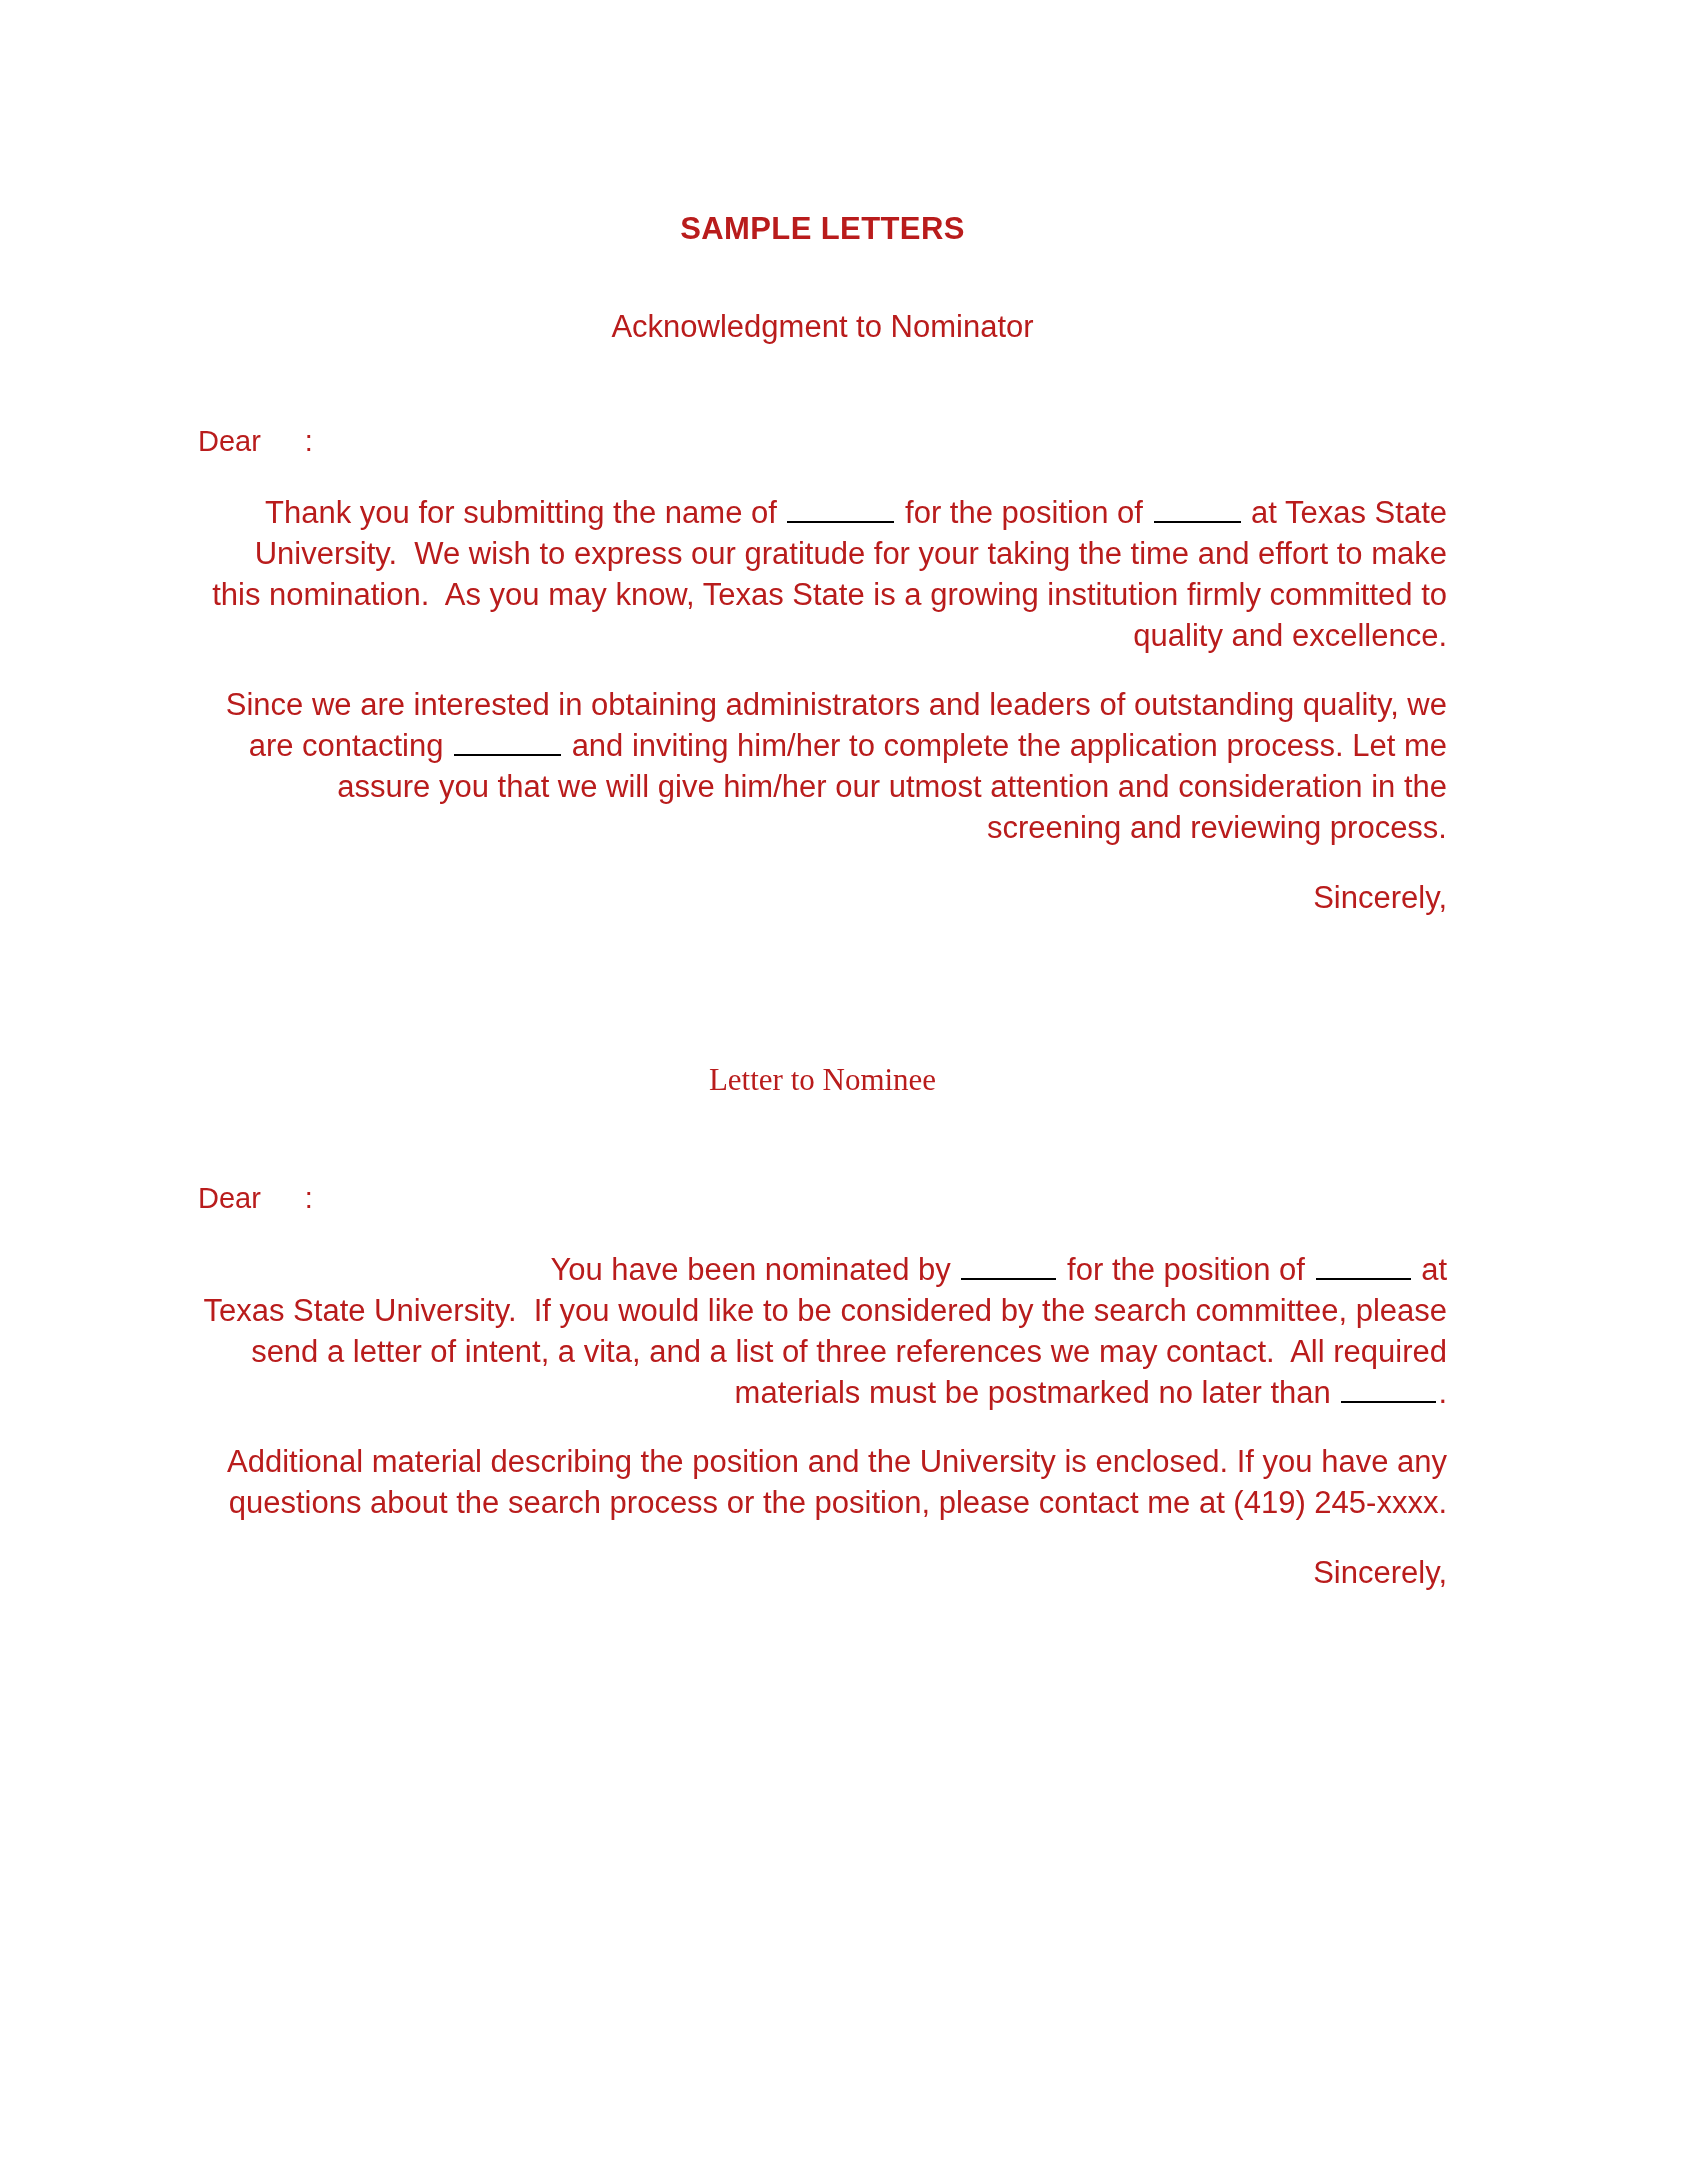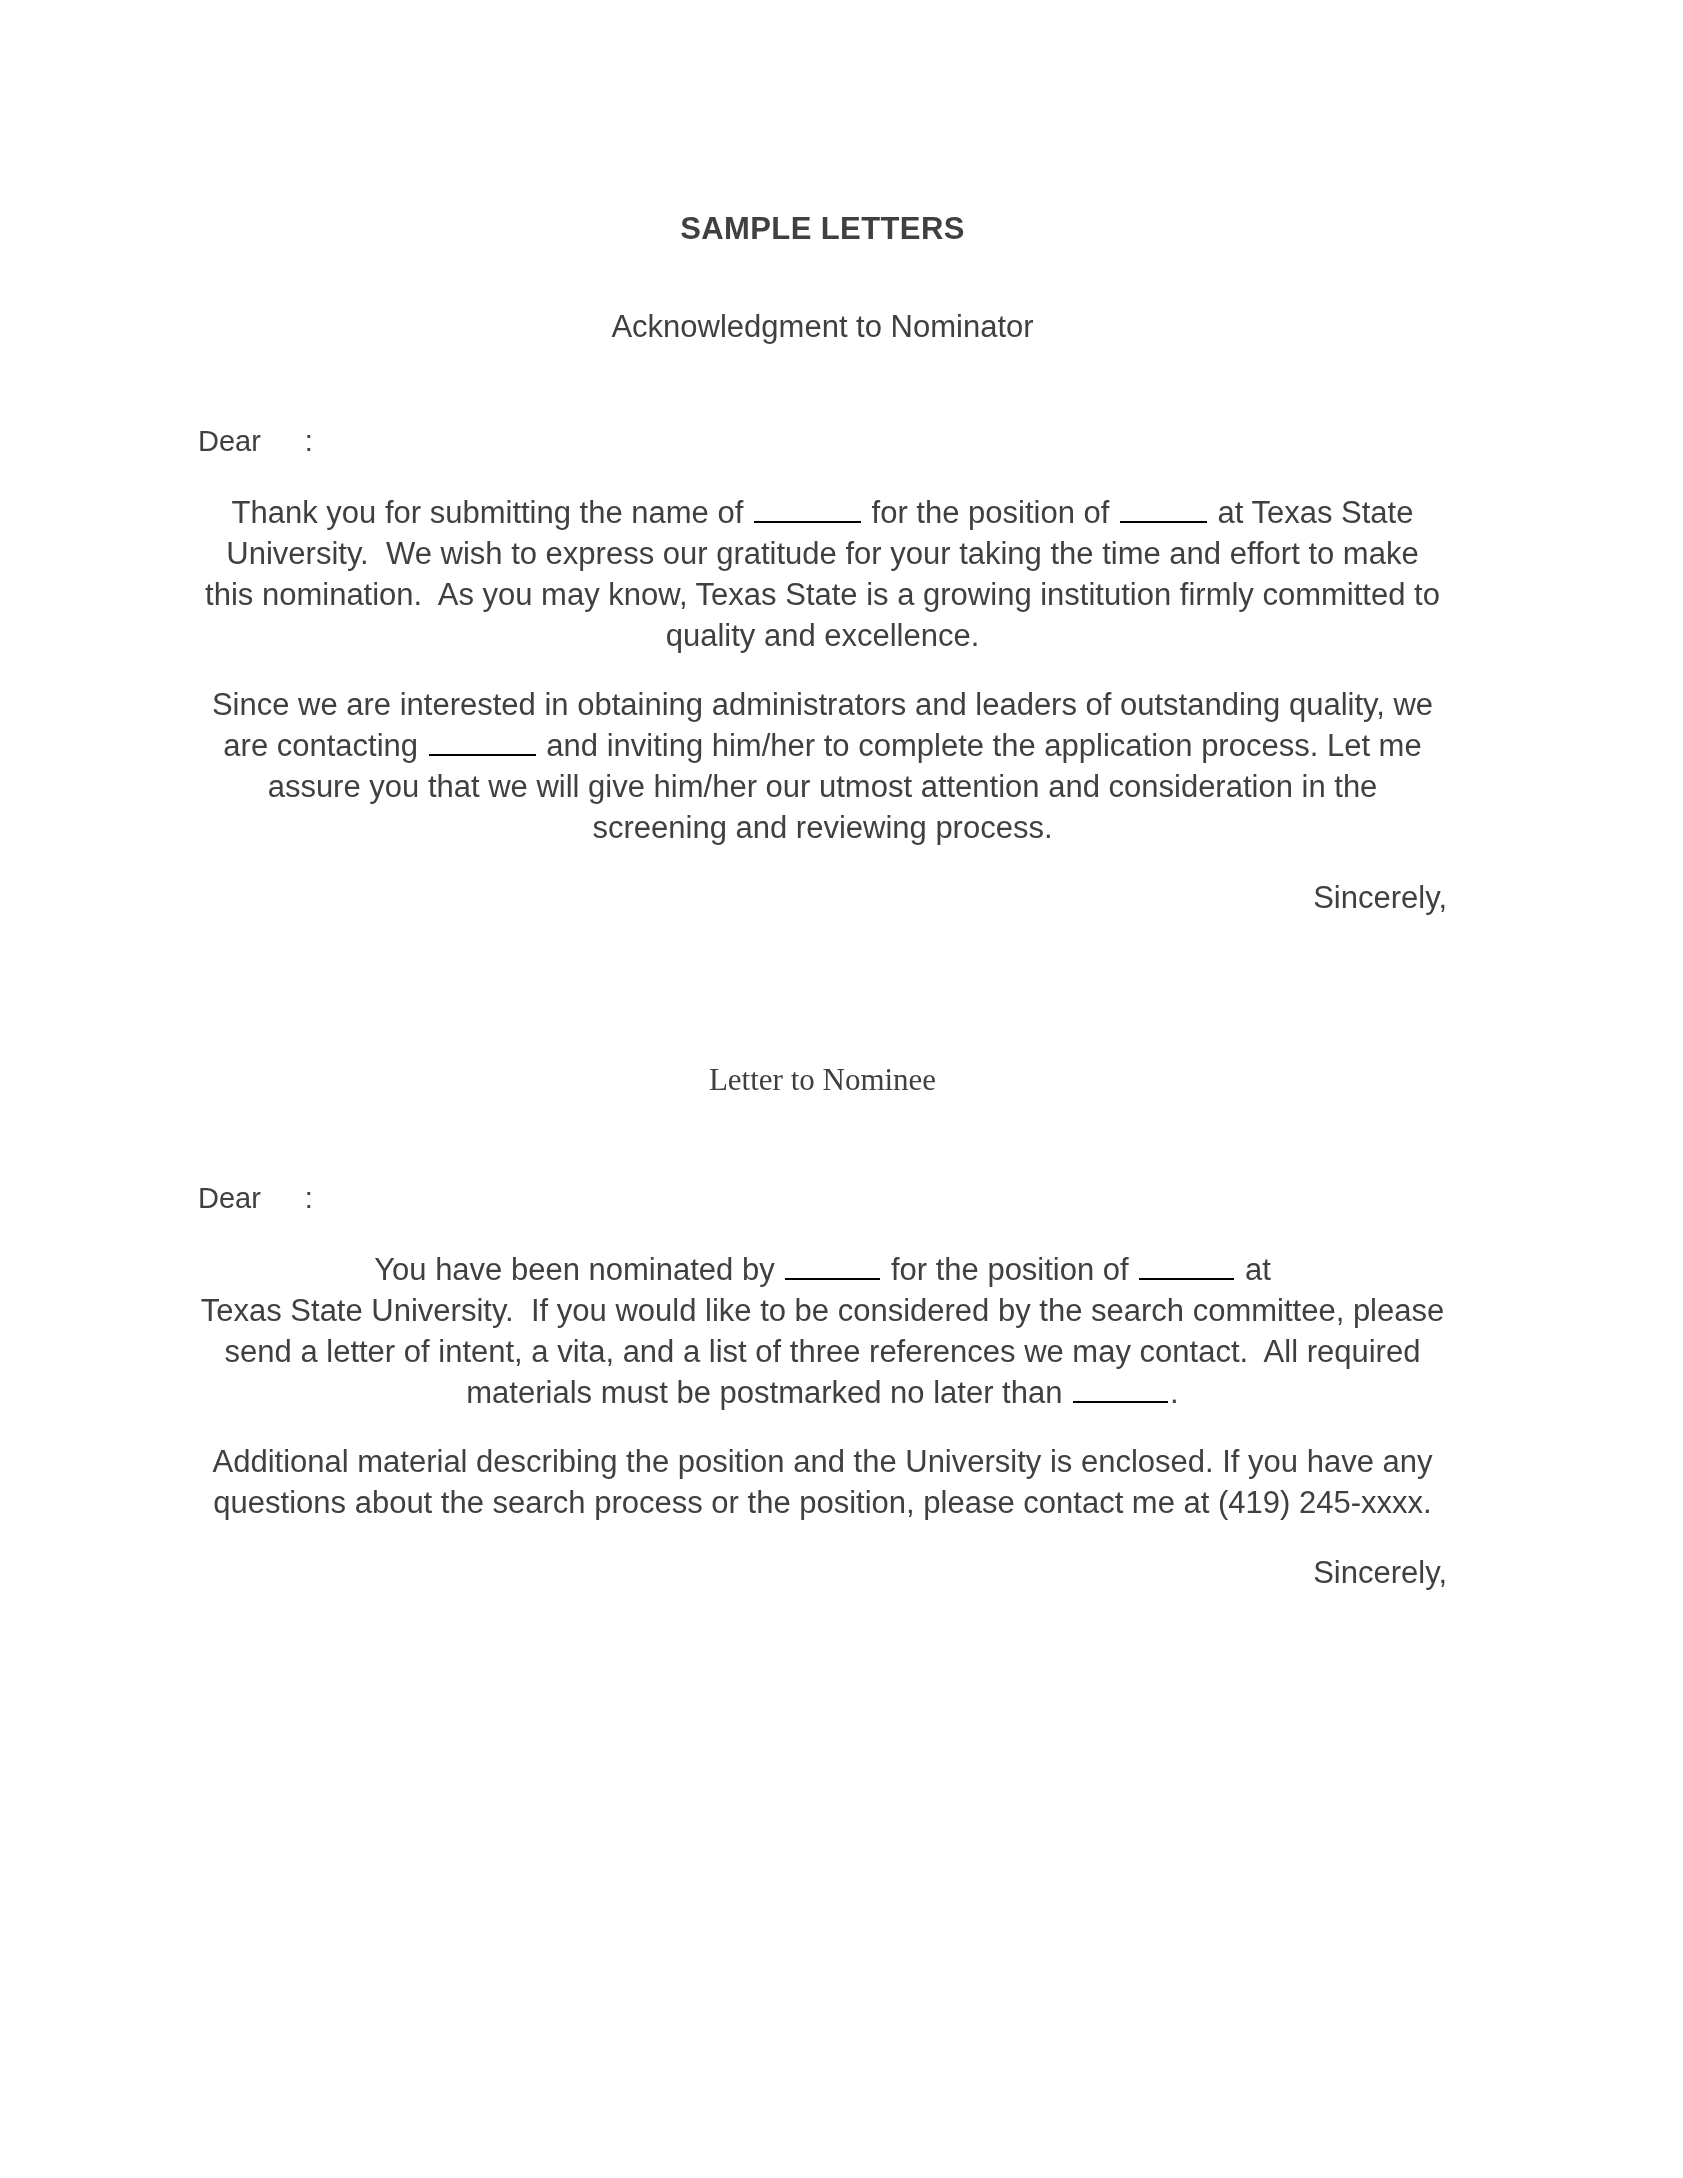--- a/index.html
+++ b/index.html
@@ -6,21 +6,21 @@
     margin: 0;
     padding: 0;
     background: #ffffff;
   }
   .page {
     position: relative;
     width: 1683px;
     height: 2178px;
     background: #ffffff;
     font-family: "Liberation Sans", sans-serif;
-    color: #404040;
+    color: #b91c1c;
     overflow: hidden;
     box-sizing: border-box;
   }
   .content {
     position: absolute;
     left: 198px;
     top: 0;
     width: 1249px;
   }
   .doc-title {
@@ -44,21 +44,21 @@
     margin: 0;
     white-space: pre;
   }
   .sal-1 { padding-top: 80px; }
   .sal-2 { padding-top: 84px; }
   .para {
     font-size: 31px;
     line-height: 41px;
     margin: 0;
     padding-top: 28px;
-    text-align: center;
+    text-align: right;
   }
   .para.first-body { padding-top: 34px; }
   .closing {
     font-size: 31px;
     line-height: 41px;
     margin: 0;
     padding-top: 29px;
     text-align: right;
   }
   .blank {

